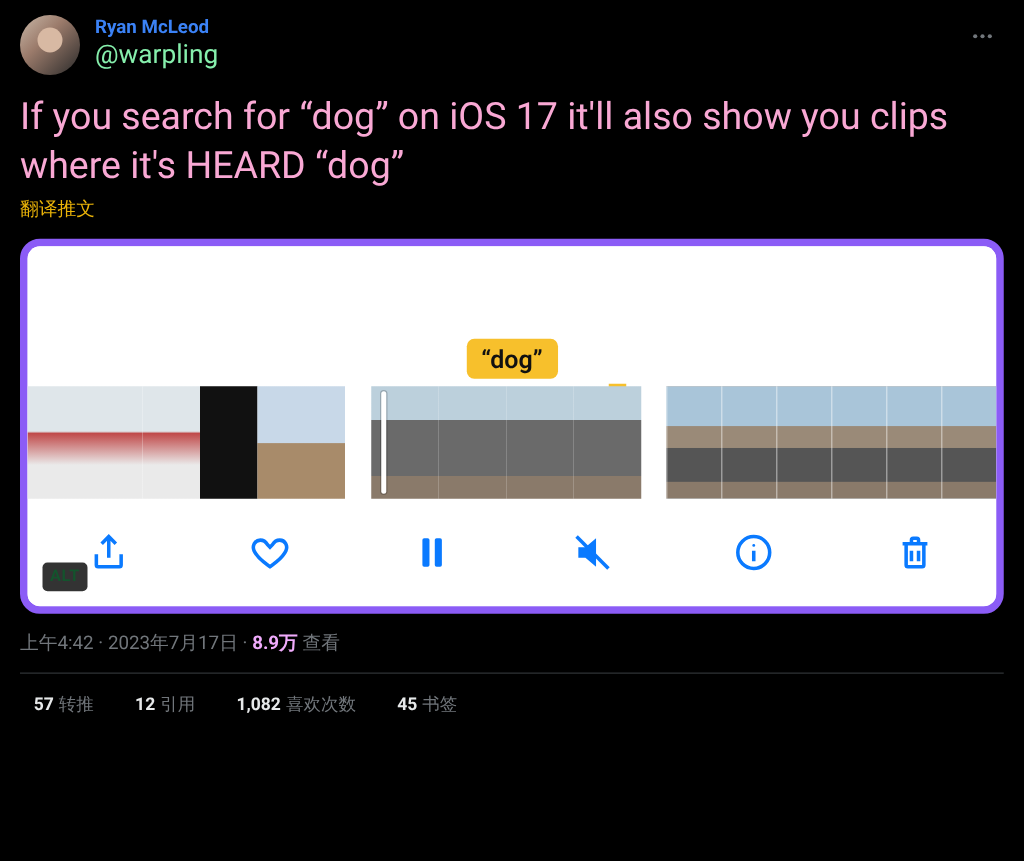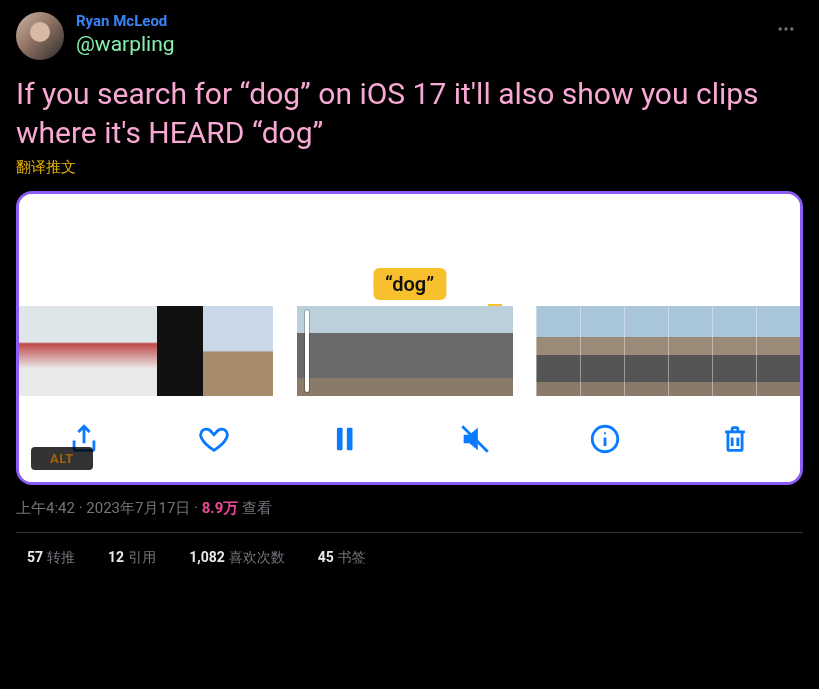--- a/index.html
+++ b/index.html
@@ -58,21 +58,21 @@
     font-size: 15px;
     color: #eab308;
     display:inline-block;
   }
   
   .media {
     margin-top: 14px;
     border-radius: 16px;
     overflow: hidden;
     background: #fff;
-    border: 3px solid #8b5cf6;
+    border: 6px solid #8b5cf6;
     position: relative;
   }
   .media-top {
     height: 112px;
     background:#fff;
     position:relative;
   }
   .dog-tag{
     position:absolute;
     left:50%; transform:translateX(-50%);
@@ -140,33 +140,33 @@
     display:flex; align-items:center; justify-content:center;
     color:#0a7aff;
   }
   .tb-icon svg{ width:34px; height:34px; stroke:#0a7aff; fill:none; stroke-width:2; }
   .tb-icon.pause svg rect{ fill:#0a7aff; stroke:none; }
   .tb-icon.mute svg{ fill:#0a7aff; stroke:#0a7aff; }
   .alt{
     position:absolute;
     left:12px; bottom:12px;
     background:rgba(0,0,0,.8);
-    color:#a16207;
+    color:#14532d;
     font-weight:700;
     font-size:13px;
-    padding:4px 19px;
+    padding:4px 6px;
     border-radius:4px;
     letter-spacing:.5px;
   }
   .meta{
     margin-top:14px;
     font-size:15px;
     color:#71767b;
   }
-  .meta .views-count{ color:#ec4899; font-weight:700; }
+  .meta .views-count{ color:#f0abfc; font-weight:700; }
   .divider{
     height:1px;
     background:#2f3336;
     margin-top:14px;
   }
   .stats{
     display:flex;
     gap:22px;
     padding:16px 0 0 0;
     font-size:14px;

